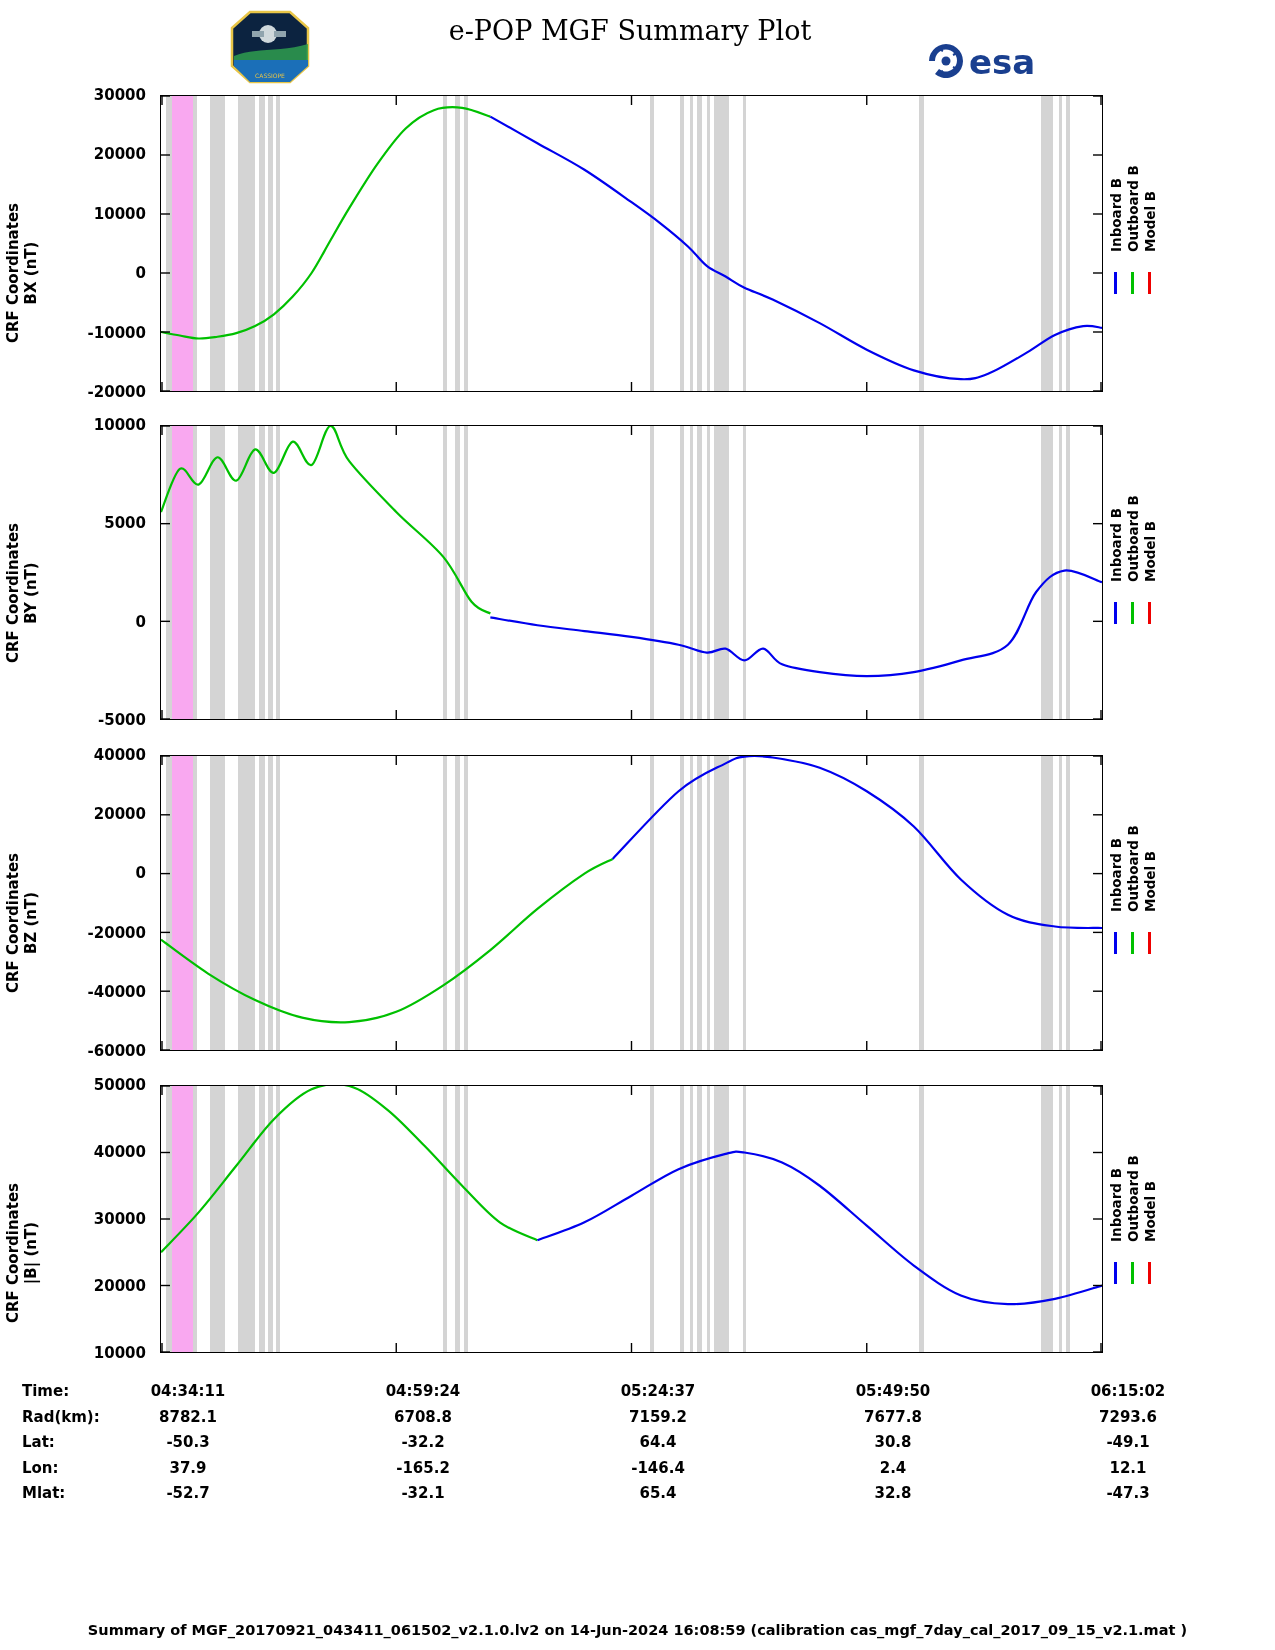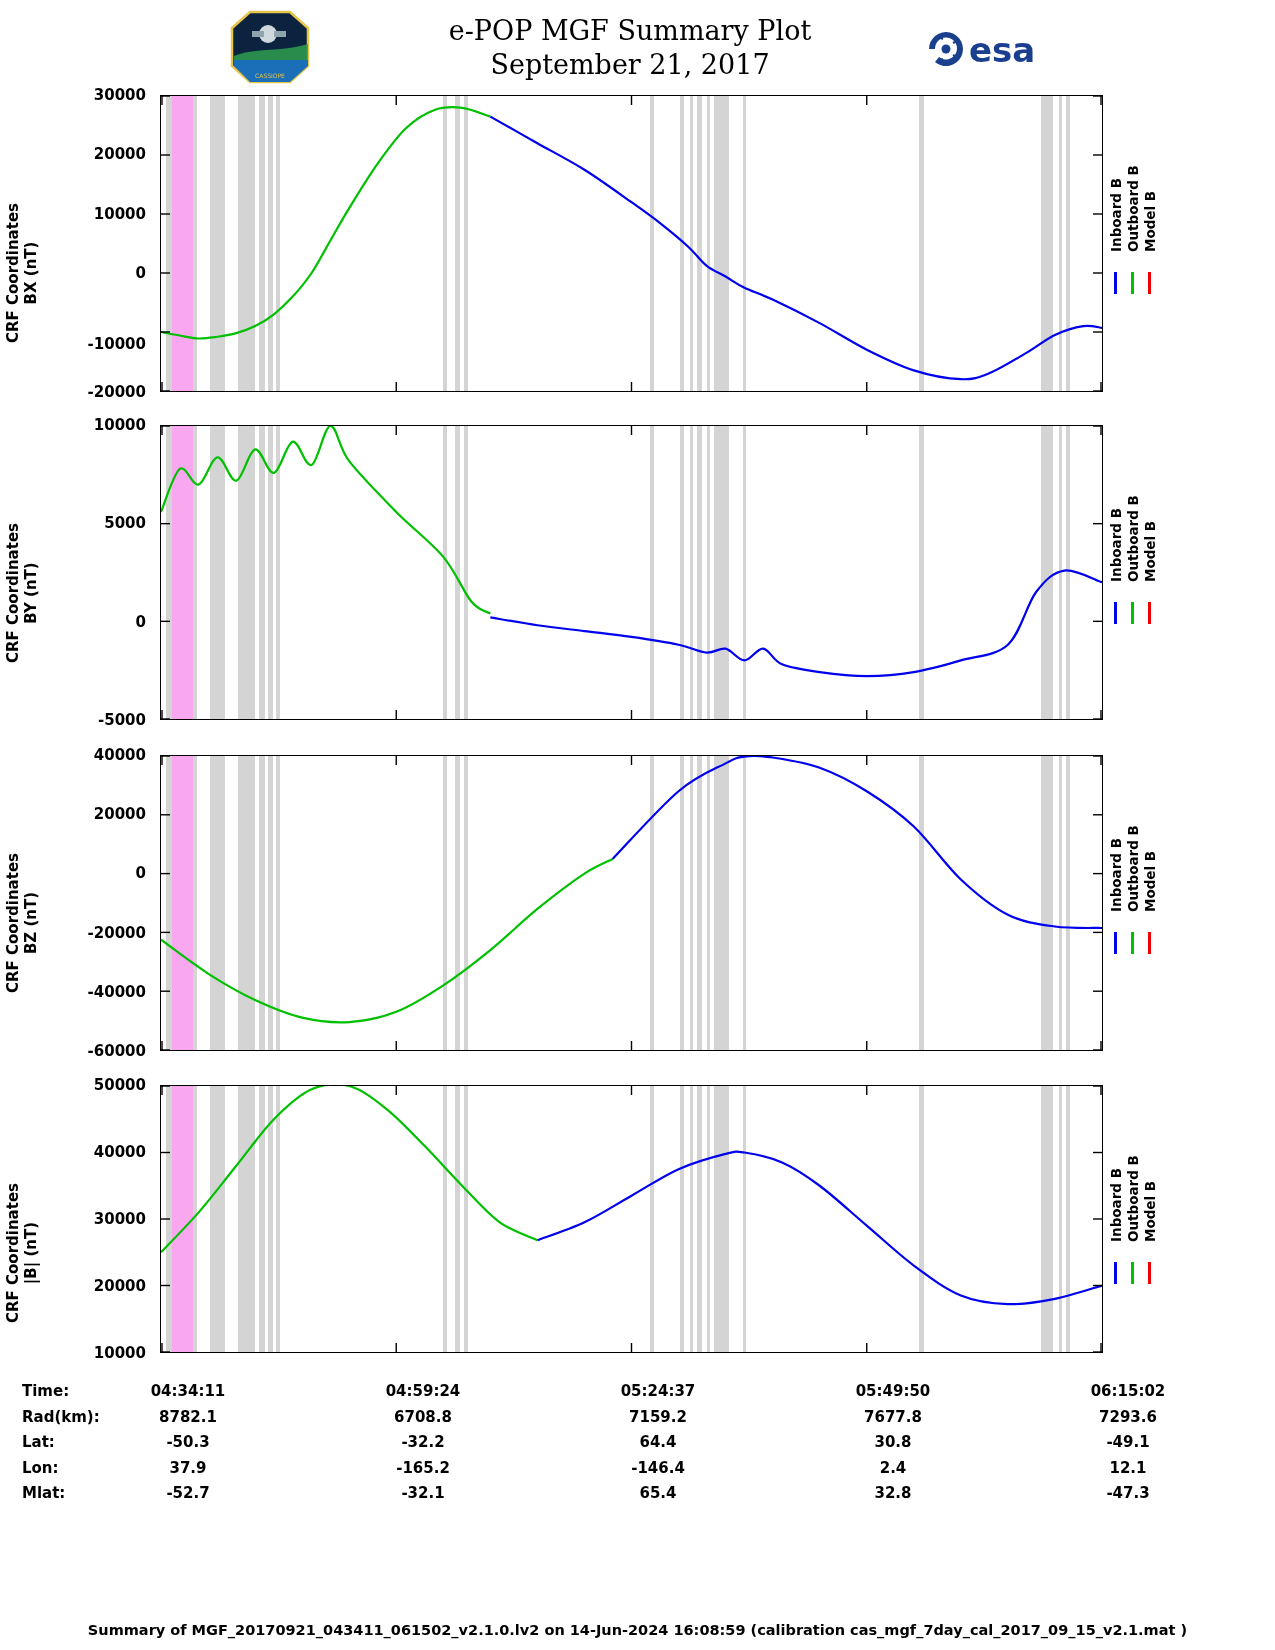--- a/index.html
+++ b/index.html
@@ -41,21 +41,21 @@
   .mission-logo {
     position: absolute;
     left: 222px;
     top: 8px;
     width: 96px;
     height: 78px;
   }
   .esa-logo {
     position: absolute;
     left: 925px;
-    top: 28px;
+    top: 40px;
     width: 120px;
     height: 42px;
   }
   
   .panel {
     position: absolute;
     left: 160px;
     width: 943px;
     border: 1.5px solid #000;
     box-sizing: border-box;
@@ -181,21 +181,20 @@
         <path d="M12,48 C30,40 60,44 86,36 L86,52 L12,52 Z" fill="#2f9e4f" opacity="0.85"></path>
         <circle cx="46" cy="26" r="9" fill="#cfd8dc"></circle>
         <rect x="30" y="23" width="12" height="6" fill="#90a4ae"></rect>
         <rect x="52" y="23" width="12" height="6" fill="#90a4ae"></rect>
         <text x="48" y="70" font-size="6" fill="#e8c547" text-anchor="middle" font-family="DejaVu Sans, sans-serif">CASSIOPE</text>
       </svg>
     </div>
 
     <div class="title-block">
       <div>e-POP MGF Summary Plot</div>
-      <div>September 21, 2017</div>
     </div>
 
     <div class="esa-logo">
       <svg viewBox="0 0 120 42" width="120" height="42">
         <g fill="#1a3f8f">
           <path d="M4,21 a17,17 0 1,1 6,13 l4,-5 a11,11 0 1,0 -4,-8 z"></path>
           <circle cx="21" cy="21" r="4.5"></circle>
           <path d="M12,8 l6,3 M12,34 l6,-3 M34,12 l-6,3 M34,30 l-6,-3" stroke="#1a3f8f" stroke-width="2" fill="none"></path>
         </g>
         <text x="44" y="34" font-size="34" font-weight="bold" fill="#1a3f8f" font-family="DejaVu Sans, sans-serif">esa</text>
@@ -205,21 +204,21 @@
 
   <div class="axis-title" style="top:255px; left:-78px; transform:rotate(-90deg);">
     <div>CRF Coordinates</div>
     <div>BX (nT)</div>
   </div>
   <div class="ylabels" style="left:66px; top:95px; height:297px;">
     <div style="top:0px;">30000</div>
     <div style="top:59.4px;">20000</div>
     <div style="top:118.8px;">10000</div>
     <div style="top:178.2px;">0</div>
-    <div style="top:237.6px;margin-top:11px;">-10000</div>
+    <div style="top:237.6px;">-10000</div>
     <div style="top:297px;">-20000</div>
   </div>
   <div class="panel" id="panel1" style="top:95px; height:297px;">
     <div class="panel-inner">
         <div class="shade" style="left: 4.705px; width: 18.82px; background: rgb(212, 212, 212);"></div>
         <div class="shade pink" style="left: 11.292px; width: 20.702px; background: rgb(249, 168, 240);"></div>
         <div class="shade" style="left: 31.994px; width: 3.764px; background: rgb(212, 212, 212);"></div>
         <div class="shade" style="left: 48.932px; width: 15.056px; background: rgb(212, 212, 212);"></div>
         <div class="shade" style="left: 77.162px; width: 16.938px; background: rgb(212, 212, 212);"></div>
         <div class="shade" style="left: 97.864px; width: 5.646px; background: rgb(212, 212, 212);"></div>

